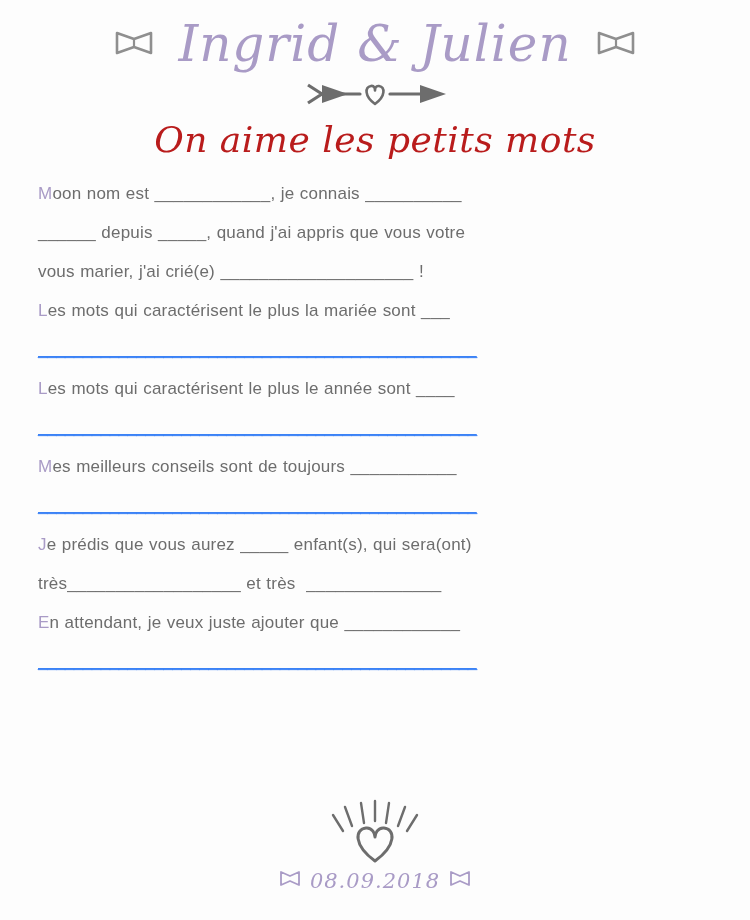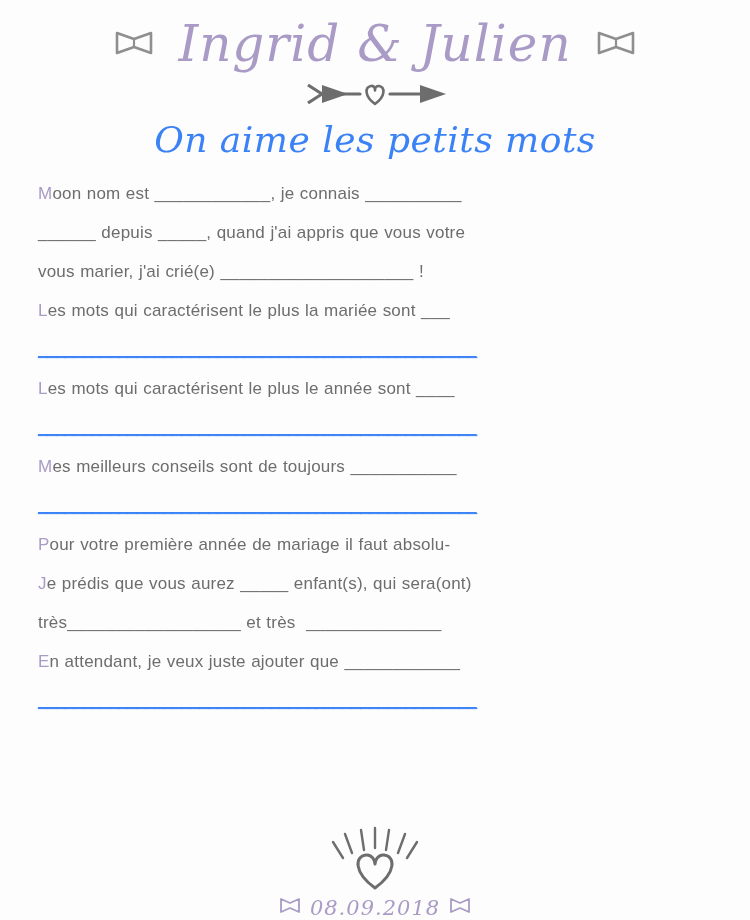--- a/index.html
+++ b/index.html
@@ -47,21 +47,21 @@
   .arrow-wrap {
     margin-top: 6px;
     display: flex;
     justify-content: center;
   }
 
   .subtitle {
     font-family: "DejaVu Serif", serif;
     font-style: italic;
     font-size: 36px;
-    color: #3b82f6;
+    color: #b91c1c;
     margin-top: 4px;
     letter-spacing: 0.5px;
   }
 
   
   .body-text {
     margin: 14px 38px 0 38px;
     font-size: 17px;
     line-height: 39px;
     color: #6d6d6d;
@@ -80,21 +80,21 @@
     letter-spacing: -0.5px;
     display: block;
     text-decoration: underline;
   }
 
   
   .footer {
     position: absolute;
     left: 0;
     right: 0;
-    bottom: 0;
+    bottom: 27px;
     text-align: center;
   }
   .burst { display: flex; justify-content: center; }
   .date-row {
     display: flex;
     align-items: center;
     justify-content: center;
     gap: 9px;
     margin-top: 2px;
   }
@@ -168,21 +168,20 @@
       <div class="line"><span class="cap">L</span><span>es mots qui caractérisent le plus le année sont ____</span></div>
       <div class="line rule-line">_________________________________________________</div>
     </div>
 
     <div>
       <div class="line"><span class="cap">M</span><span>es meilleurs conseils sont de toujours ___________</span></div>
       <div class="line rule-line">_________________________________________________</div>
     </div>
 
     <div>
-      <div class="line"><span class="cap">P</span><span>our votre première année de mariage il faut absolu-</span></div>
     </div>
 
     <div>
       <div class="line"><span class="cap">J</span><span>e prédis que vous aurez _____ enfant(s), qui sera(ont)</span></div>
       <div class="line">très__________________ et très  ______________</div>
     </div>
 
     <div>
       <div class="line"><span class="cap">E</span><span>n attendant, je veux juste ajouter que ____________</span></div>
       <div class="line rule-line">_________________________________________________</div>

